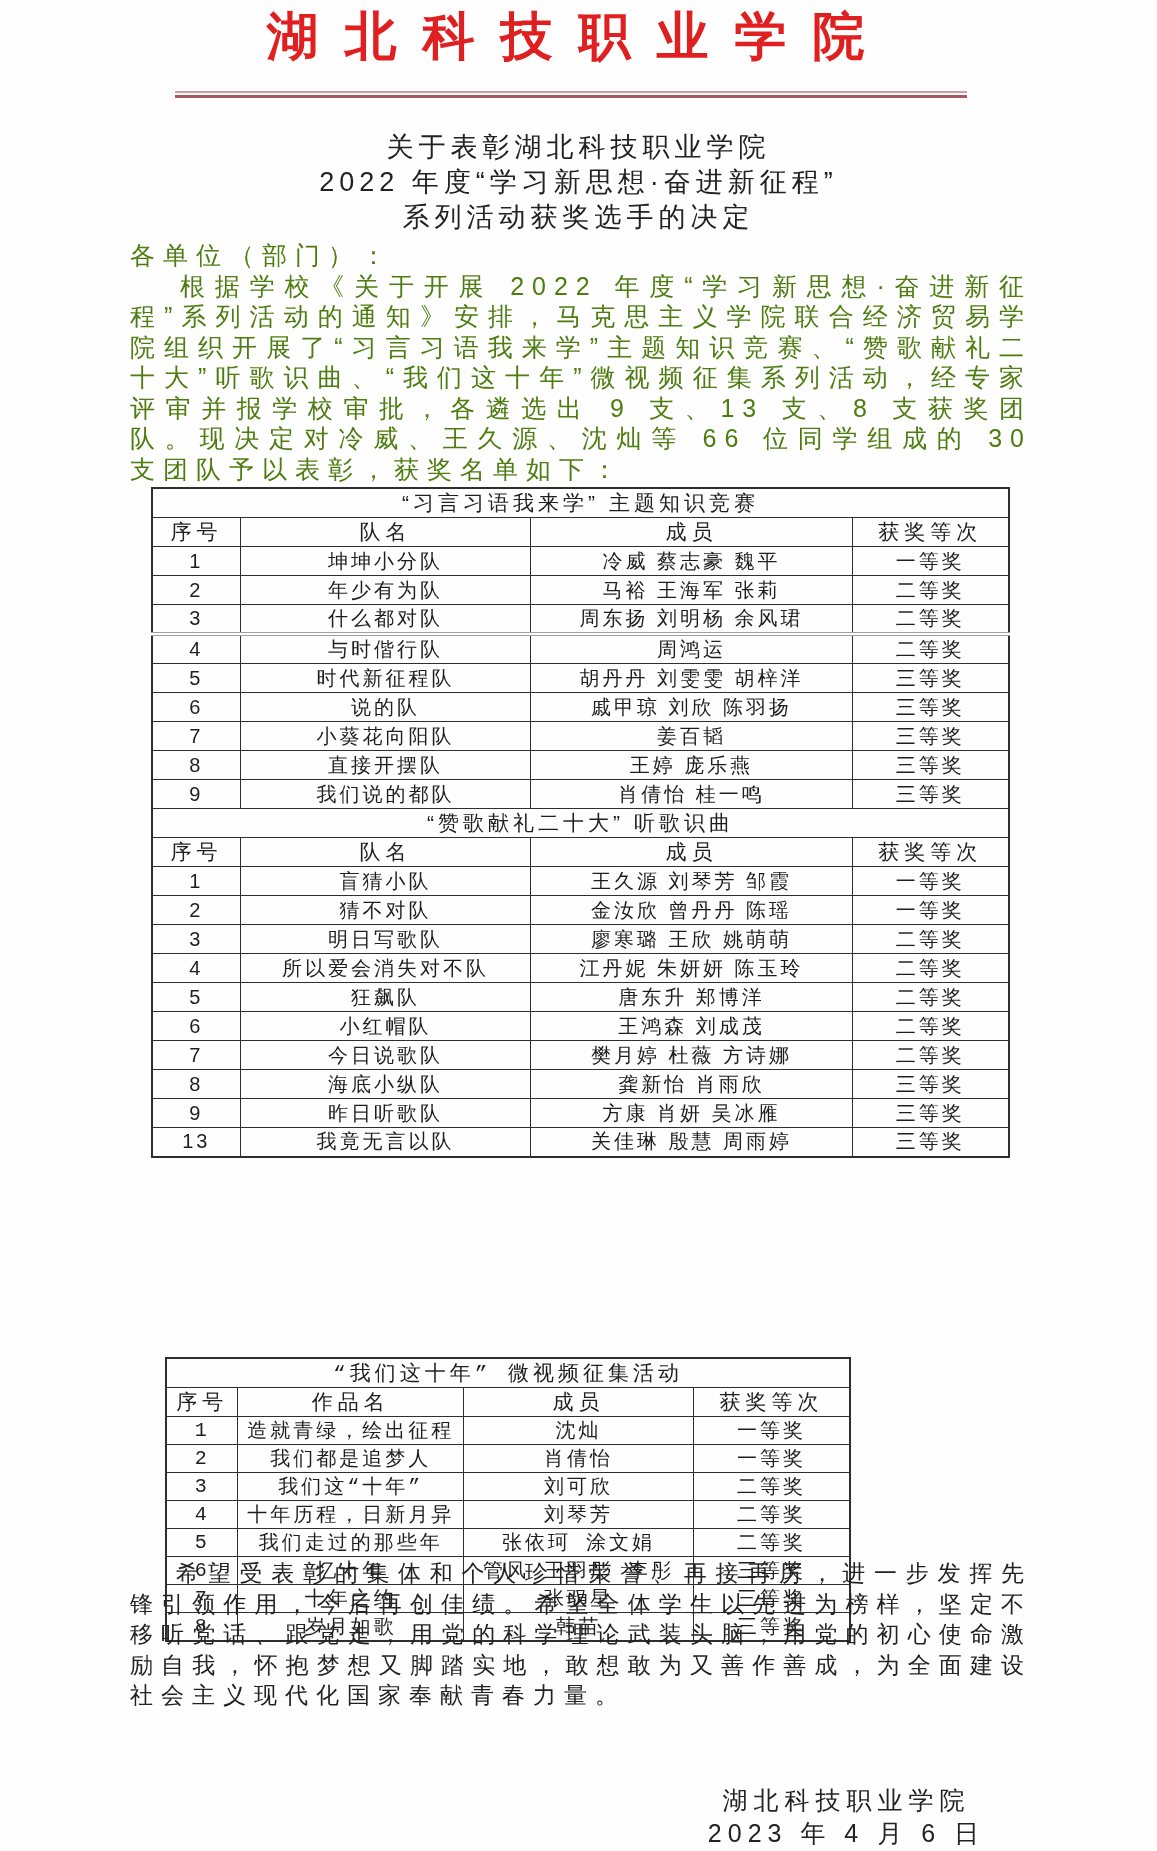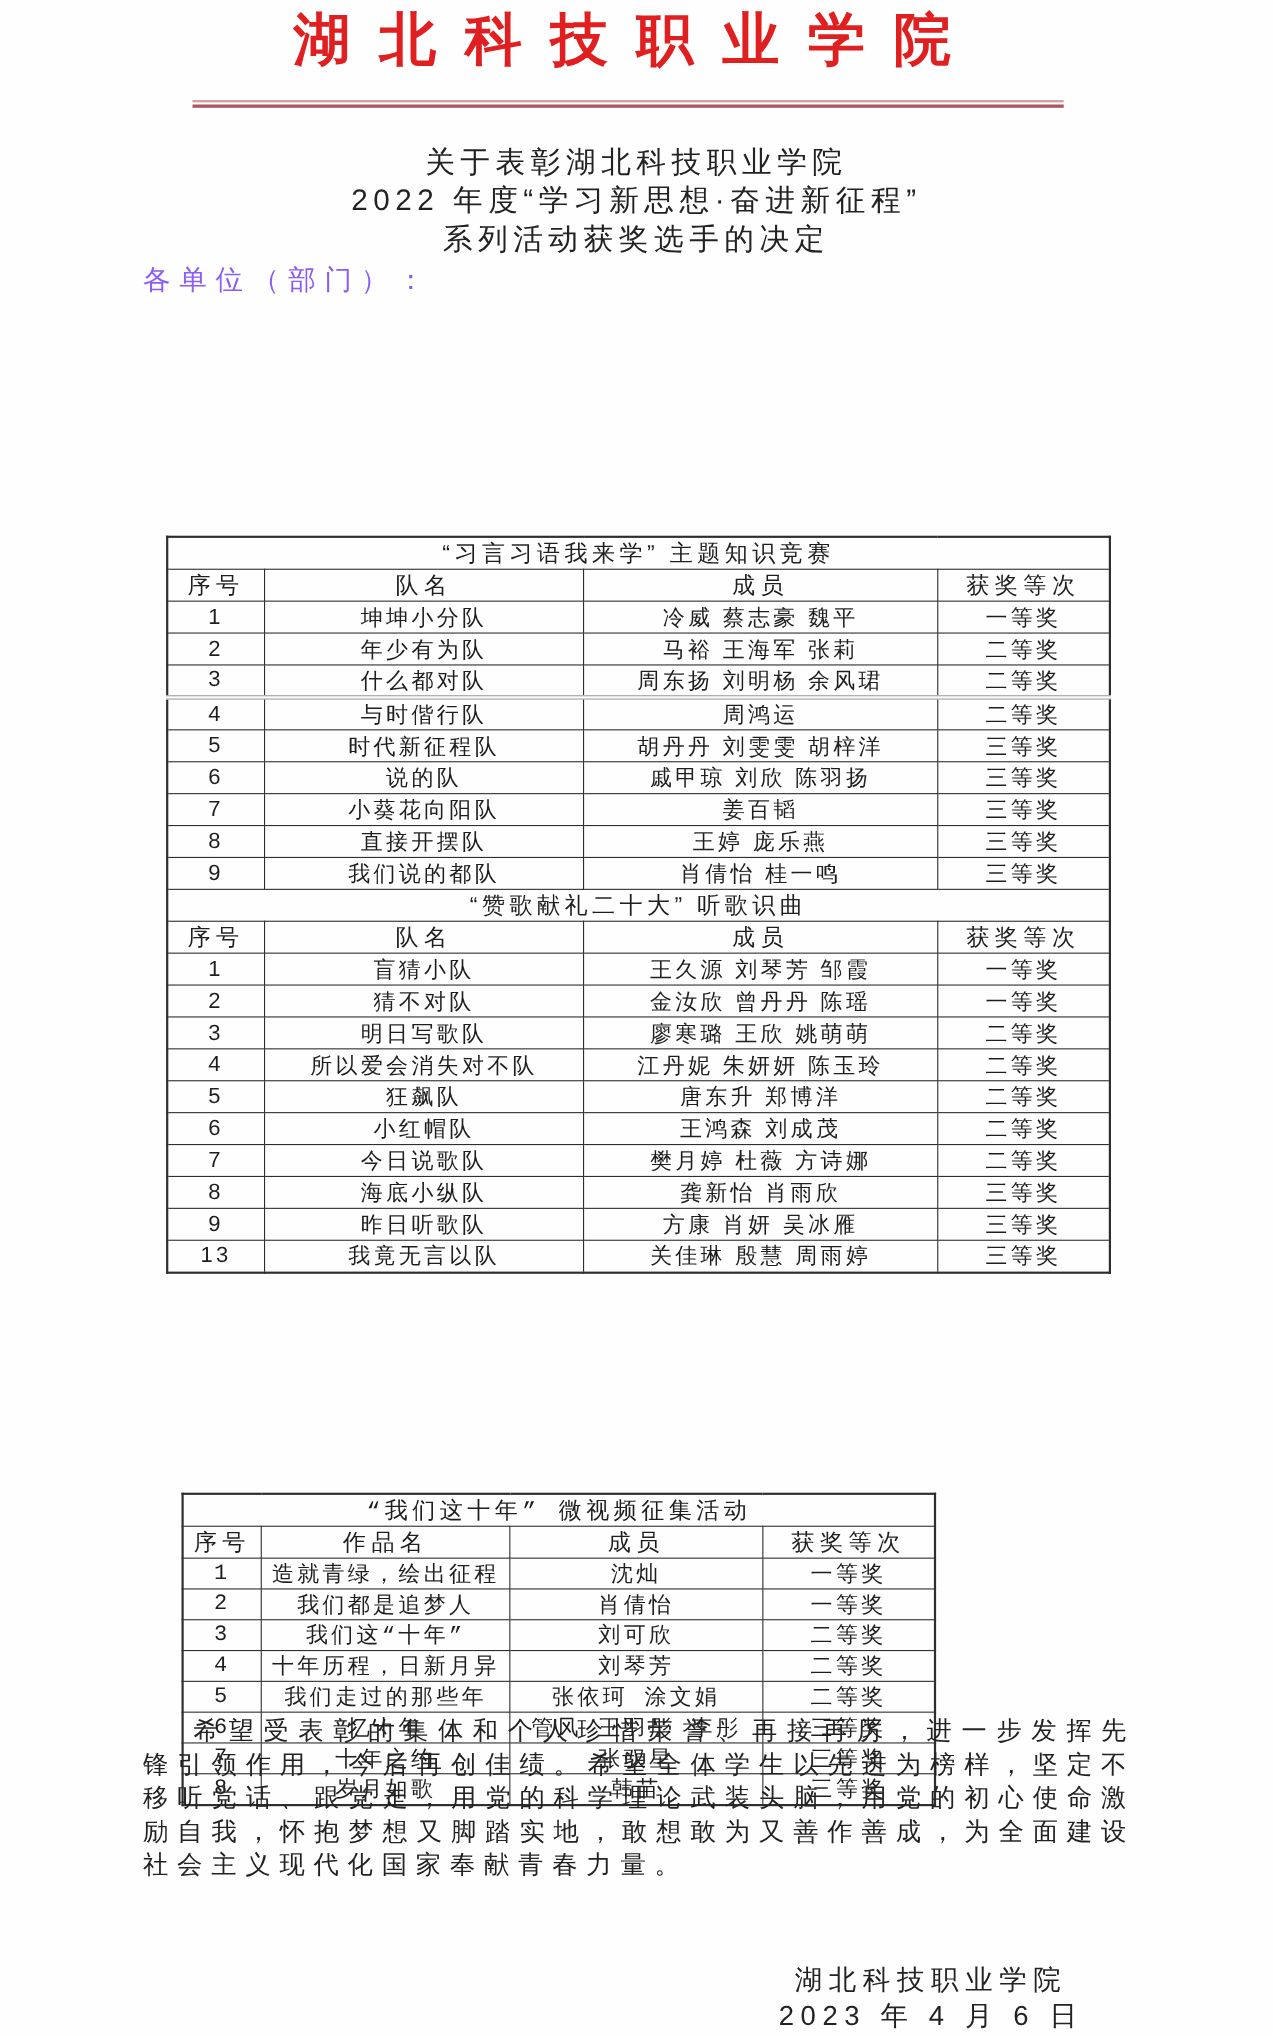--- a/index.html
+++ b/index.html
@@ -48,21 +48,21 @@
     color: #222;
   }
 
   
   .body-block {
     position: absolute;
     top: 240px; left: 130px; width: 902px;
     font-size: 25px;
     line-height: 30.5px;
     letter-spacing: 8px;
-    color: #8b5cf6;
+    color: #4d7c0f;
   }
   .salutation { text-align: left; }
   .para {
     text-align: justify;
     text-indent: 2em;
   }
 
   
   table.awards {
     border-collapse: collapse;
@@ -125,20 +125,21 @@
   <div class="red-rule"></div>
 
   <div class="doc-title">
     <div>关于表彰湖北科技职业学院</div>
     <div>2022 年度“学习新思想·奋进新征程”</div>
     <div>系列活动获奖选手的决定</div>
   </div>
 
   <div class="body-block">
     <div class="salutation">各单位（部门）：</div>
+    <div class="para">根据学校《关于开展 2022 年度“学习新思想·奋进新征程”系列活动的通知》安排，马克思主义学院联合经济贸易学院组织开展了“习言习语我来学”主题知识竞赛、“赞歌献礼二十大”听歌识曲、“我们这十年”微视频征集系列活动，经专家评审并报学校审批，各遴选出 9 支、13 支、8 支获奖团队。现决定对冷威、王久源、沈灿等 66 位同学组成的 30 支团队予以表彰，获奖名单如下：</div>
   </div>
 
   <table class="awards tbl-a">
     <colgroup>
       <col style="width:10.3%">
         <col style="width:33.9%">
         <col style="width:37.5%">
         <col style="width:18.3%">
     </colgroup>
   <tbody>

